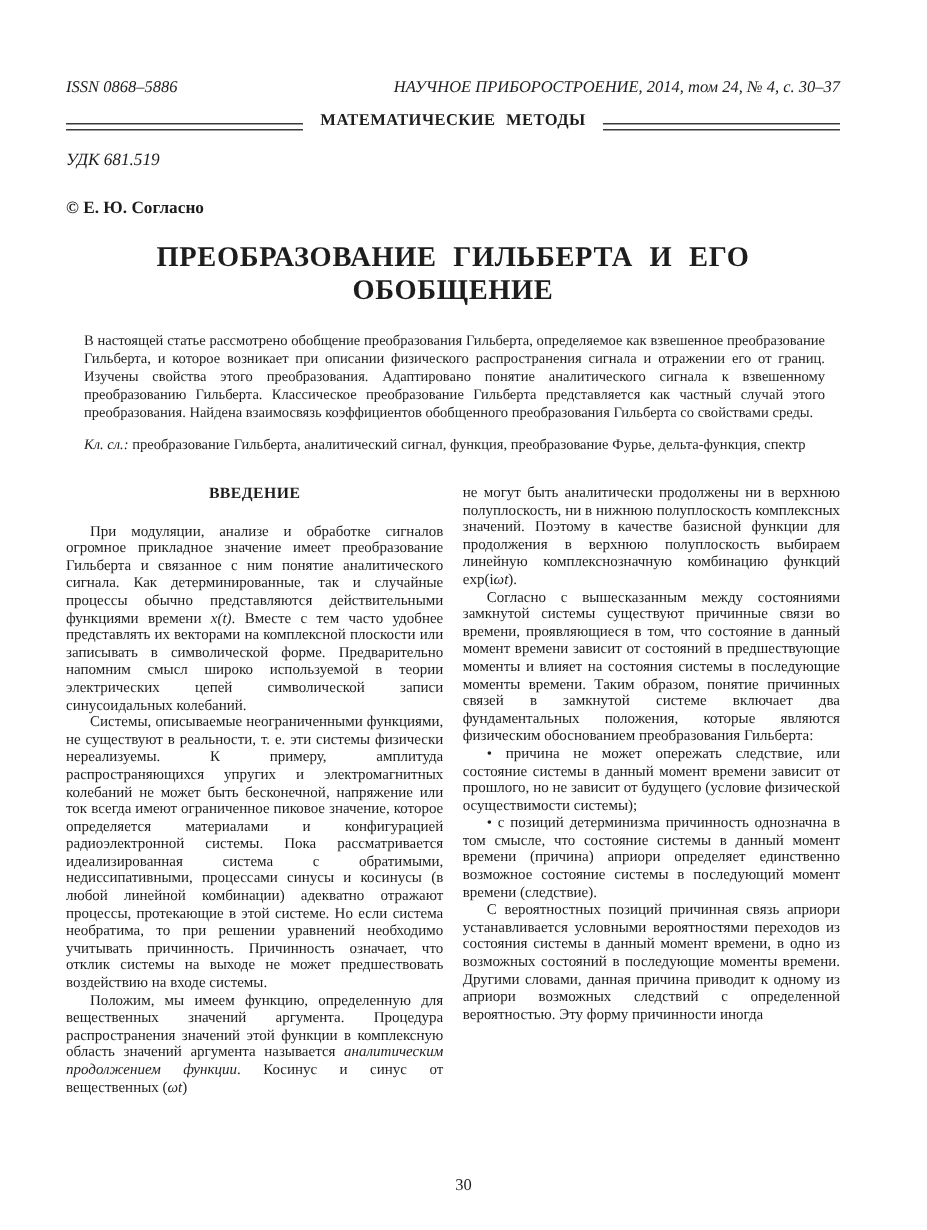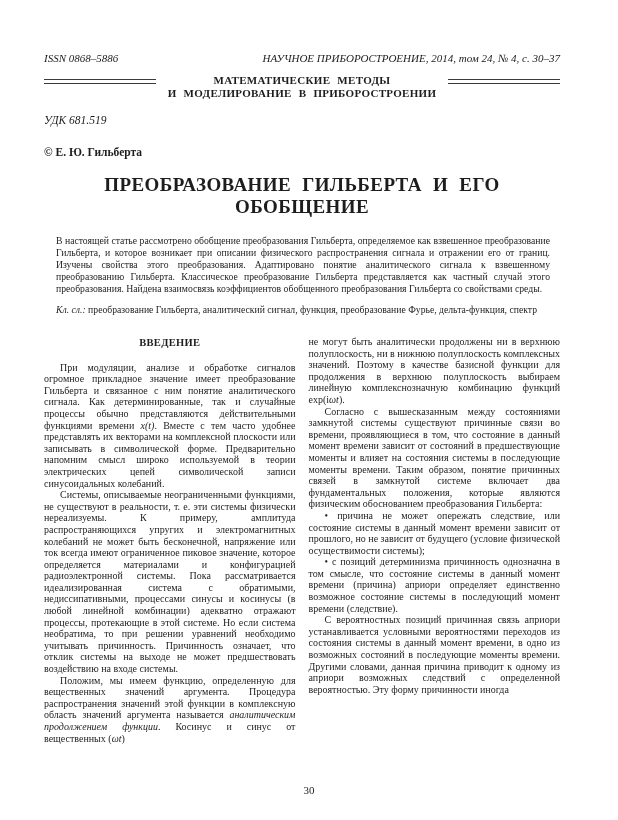--- a/index.html
+++ b/index.html
@@ -23,21 +23,21 @@
   .journal-header {
     display: flex;
     justify-content: space-between;
     font-style: italic;
     font-size: 11px;
     line-height: 13px;
   }
   
   .section-banner {
     display: flex;
-    align-items: flex-start;
+    align-items: flex-end;
     margin-top: 9px;
   }
   .double-rule {
     flex: 1 1 0;
     height: 3px;
     margin-top: 5px;
     border-top: 1px solid #3a3a3a;
     border-bottom: 1px solid #3a3a3a;
   }
   .banner-text {
@@ -122,28 +122,27 @@
 
   <div class="journal-header">
     <span>ISSN 0868–5886</span>
     <span>НАУЧНОЕ ПРИБОРОСТРОЕНИЕ, 2014, том 24, № 4, с. 30–37</span>
   </div>
 
   <div class="section-banner">
     <div class="double-rule"></div>
     <div class="banner-text">
       <div>МАТЕМАТИЧЕСКИЕ МЕТОДЫ</div>
-      <div>И МОДЕЛИРОВАНИЕ В ПРИБОРОСТРОЕНИИ</div>
     </div>
     <div class="double-rule"></div>
   </div>
 
   <div class="udk">УДК 681.519</div>
 
-  <div class="author">© Е. Ю. Гильберта</div>
+  <div class="author">© Е. Ю. Согласно</div>
 
   <h1 class="article-title">ПРЕОБРАЗОВАНИЕ ГИЛЬБЕРТА И ЕГО ОБОБЩЕНИЕ</h1>
 
   <div class="abstract">В настоящей статье рассмотрено обобщение преобразования Гильберта, определяемое как взвешенное преобразование Гильберта, и которое возникает при описании физического распространения сигнала и отражении его от границ. Изучены свойства этого преобразования. Адаптировано понятие аналитического сигнала к взвешенному преобразованию Гильберта. Классическое преобразование Гильберта представляется как частный случай этого преобразования. Найдена взаимосвязь коэффициентов обобщенного преобразования Гильберта со свойствами среды.</div>
 
   <div class="keywords"><i>Кл. сл.:</i><span> преобразование Гильберта, аналитический сигнал, функция, преобразование Фурье, дельта-функция, спектр</span></div>
 
   <div class="columns">
     <div class="col">
       <h2 class="col-heading">ВВЕДЕНИЕ</h2>

